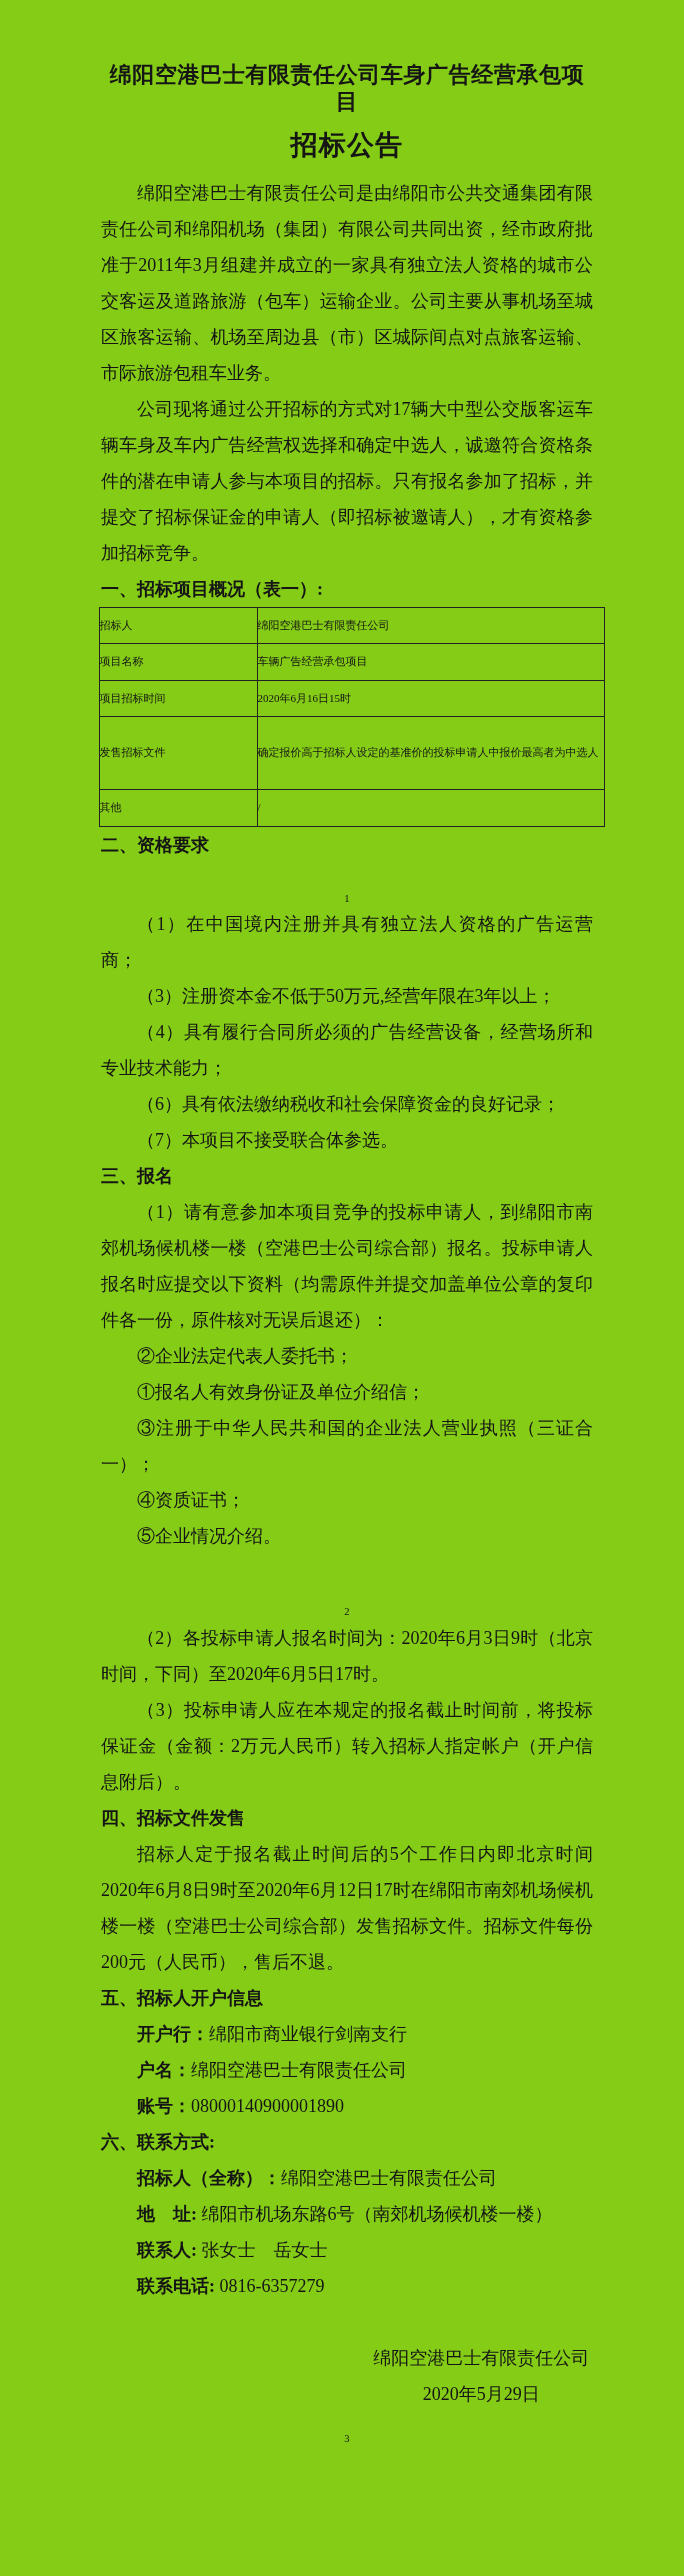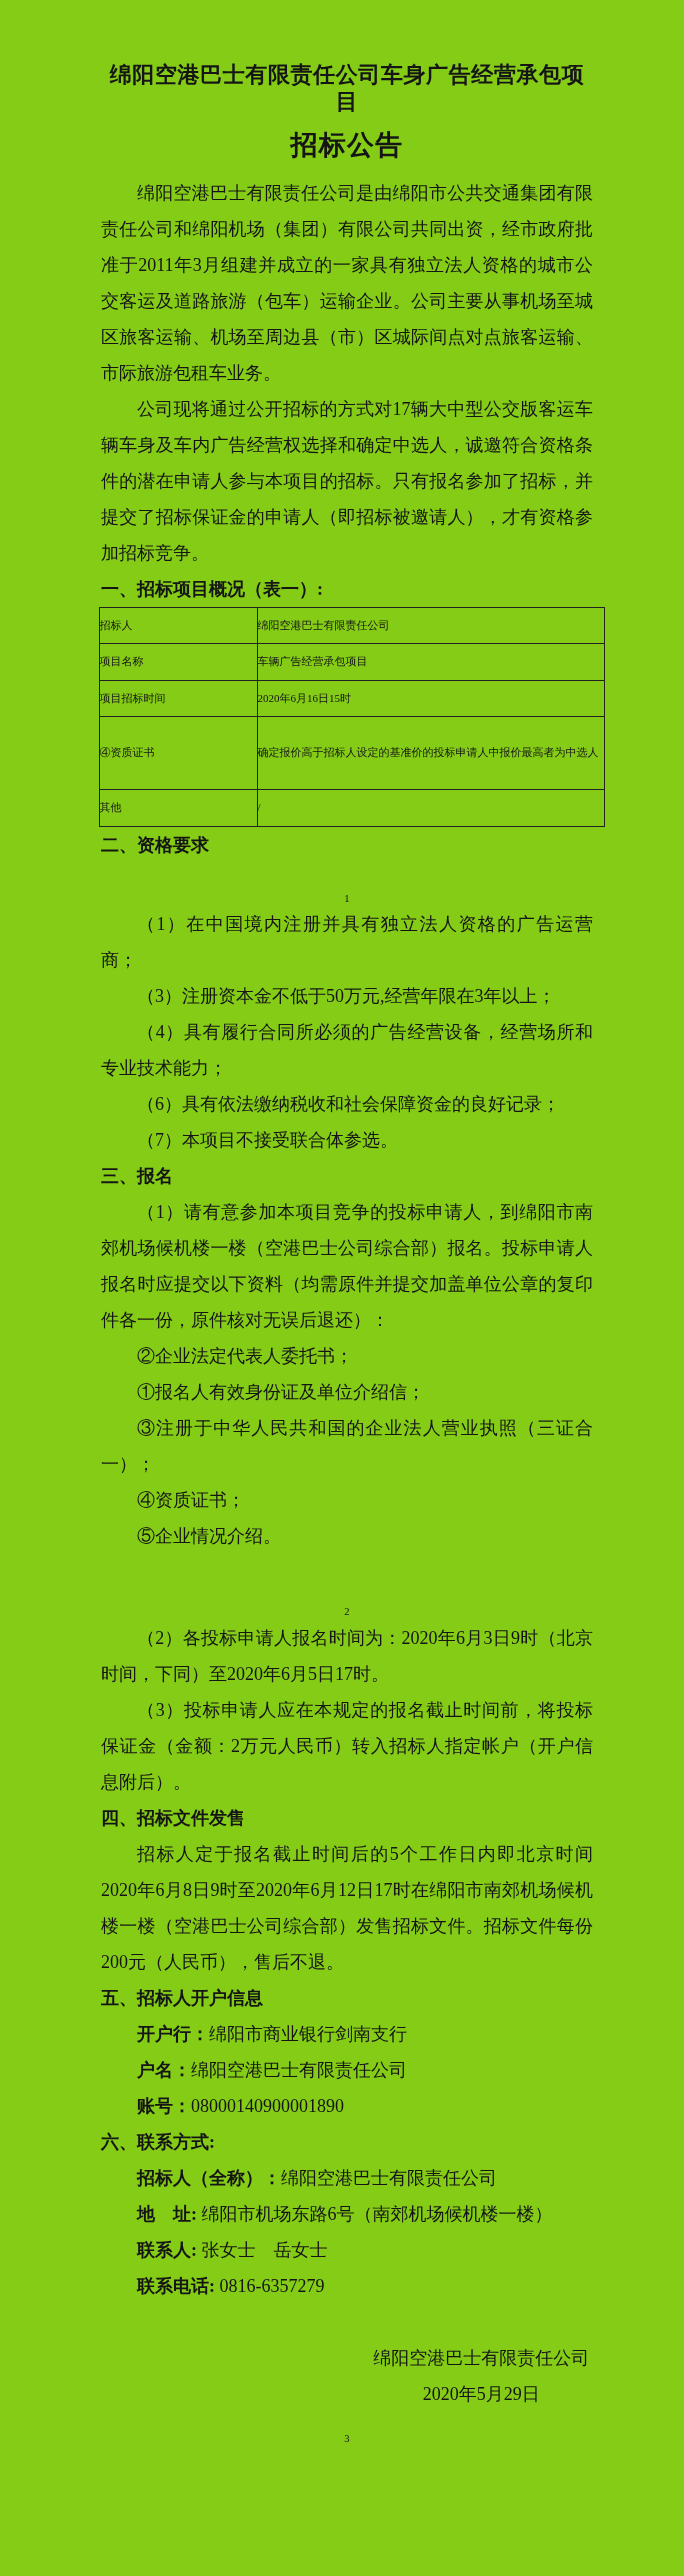--- a/index.html
+++ b/index.html
@@ -107,21 +107,21 @@
       </tr>
       <tr class="r2">
         <td class="c1">项目名称</td>
         <td class="c2">车辆广告经营承包项目</td>
       </tr>
       <tr class="r3">
         <td class="c1">项目招标时间</td>
         <td class="c2">2020年6月16日15时</td>
       </tr>
       <tr class="r4">
-        <td class="c1">④资质证书</td>
+        <td class="c1">发售招标文件</td>
         <td class="c2">确定报价高于招标人设定的基准价的投标申请人中报价最高者为中选人</td>
       </tr>
       <tr class="r5">
         <td class="c1">其他</td>
         <td class="c2">/</td>
       </tr>
     </tbody>
       </table>
 
     <p class="heading">二、资格要求</p>

